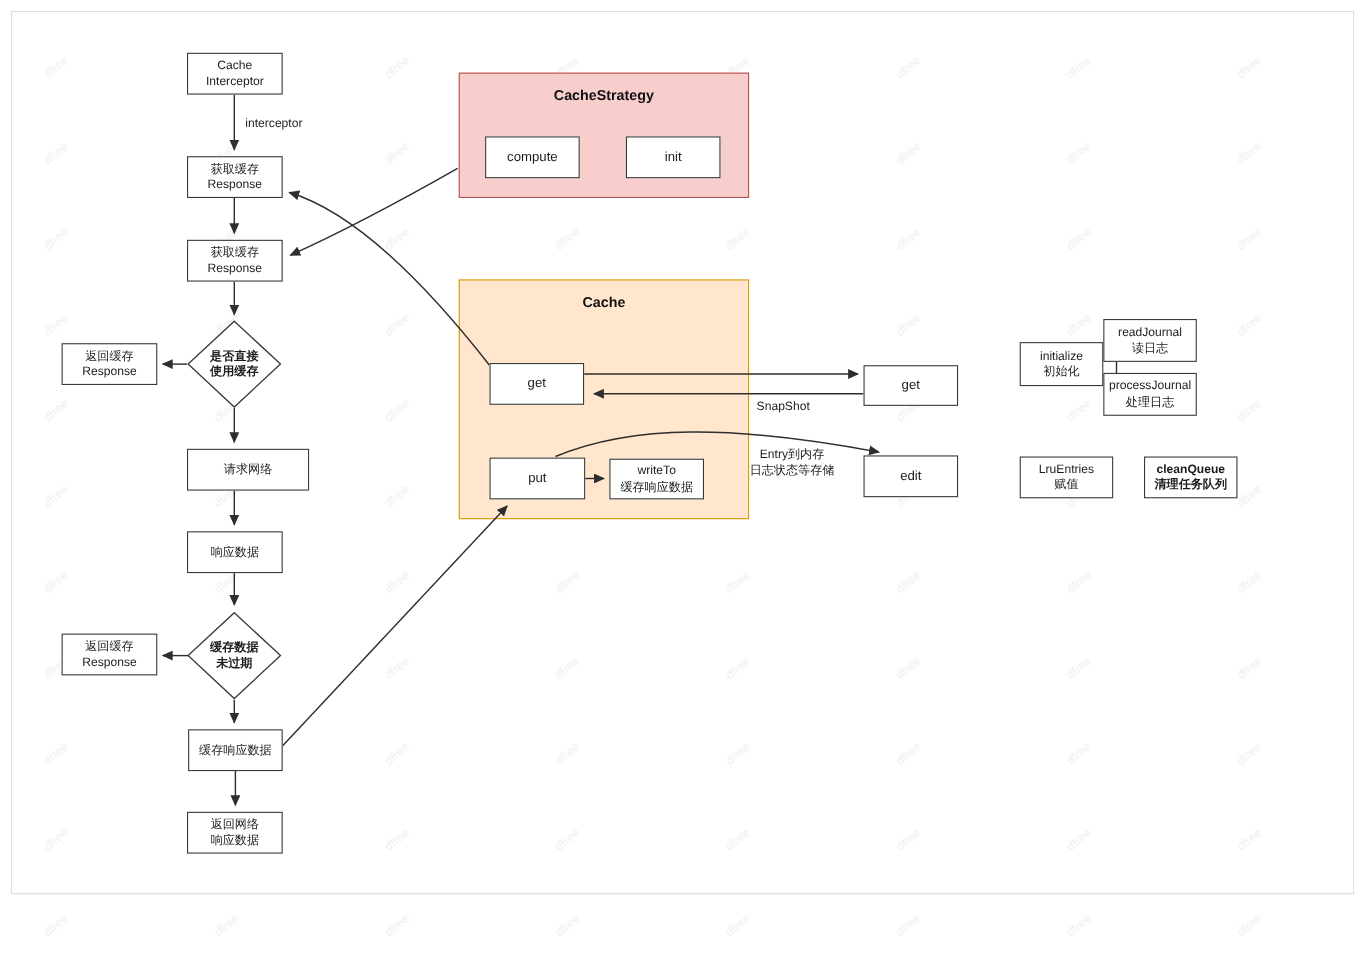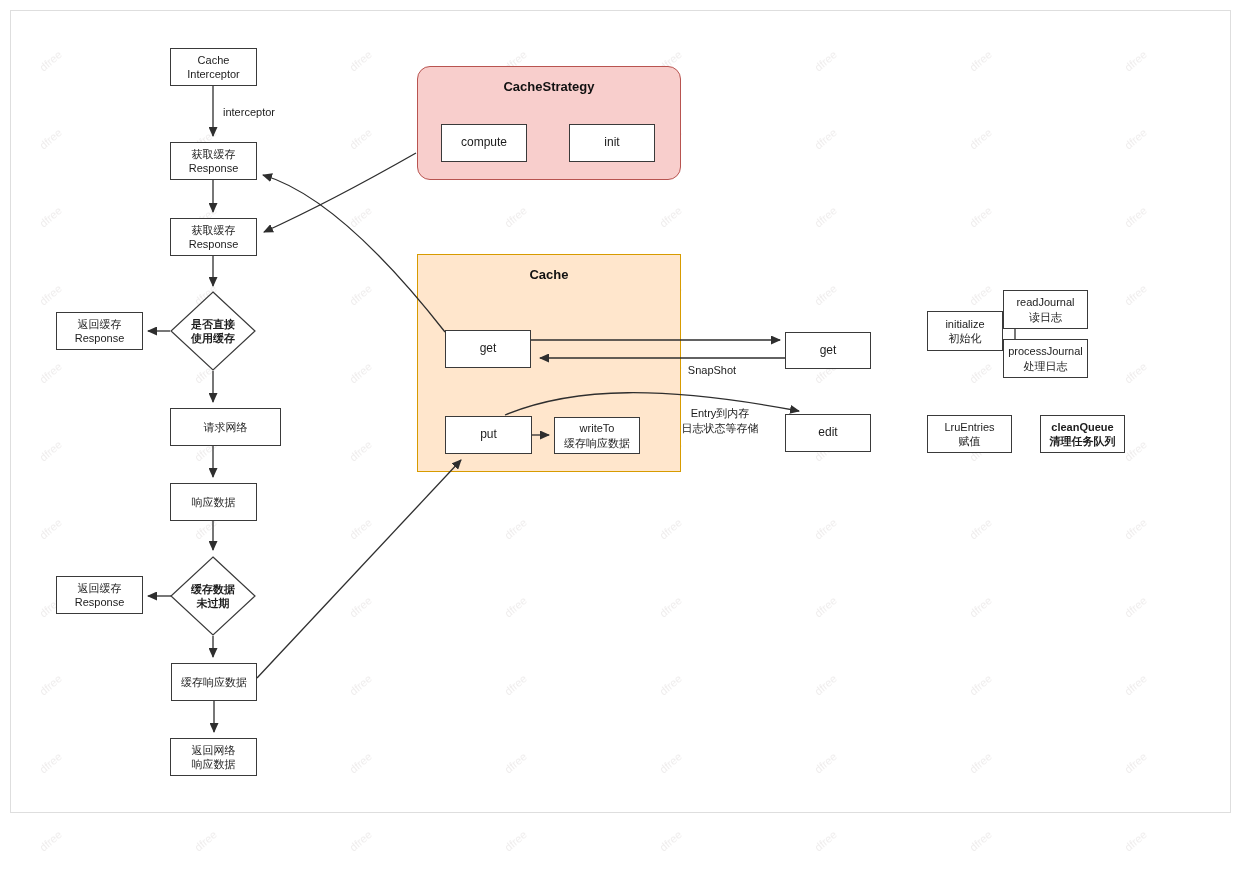--- a/index.html
+++ b/index.html
@@ -37,21 +37,21 @@
     <defs>
       <pattern id="wm" width="155" height="78" patternUnits="userSpaceOnUse">
         <text x="30" y="55" transform="rotate(-40 60 45)" font-size="11" fill="#ebe9e9" opacity="0.8">dfree</text>
       </pattern>
     </defs>
     <rect x="0" y="0" width="1240" height="877" fill="url(#wm)"></rect>
   </svg>
 
   <div id="frame"></div>
 
-  <div class="container" id="cache-strategy" style="background:#f8cecc; border-color:#b85450;border-radius:13px;">
+  <div class="container" id="cache-strategy" style="background:#f8cecc; border-color:#b85450;">
     <div class="ctitle">CacheStrategy</div>
   </div>
   <div class="container" id="cache-box" style="background:#ffe6cc; border-color:#d79b00;">
     <div class="ctitle">Cache</div>
   </div>
 
   <svg class="layer edges" width="1240" height="877" viewBox="0 0 1240 877">
     <defs>
       <marker id="arr" markerWidth="11" markerHeight="9" refX="9" refY="4.5" orient="auto" markerUnits="userSpaceOnUse">
         <path d="M0,0 L10,4.5 L0,9 z" fill="#2e2e2e"></path>

